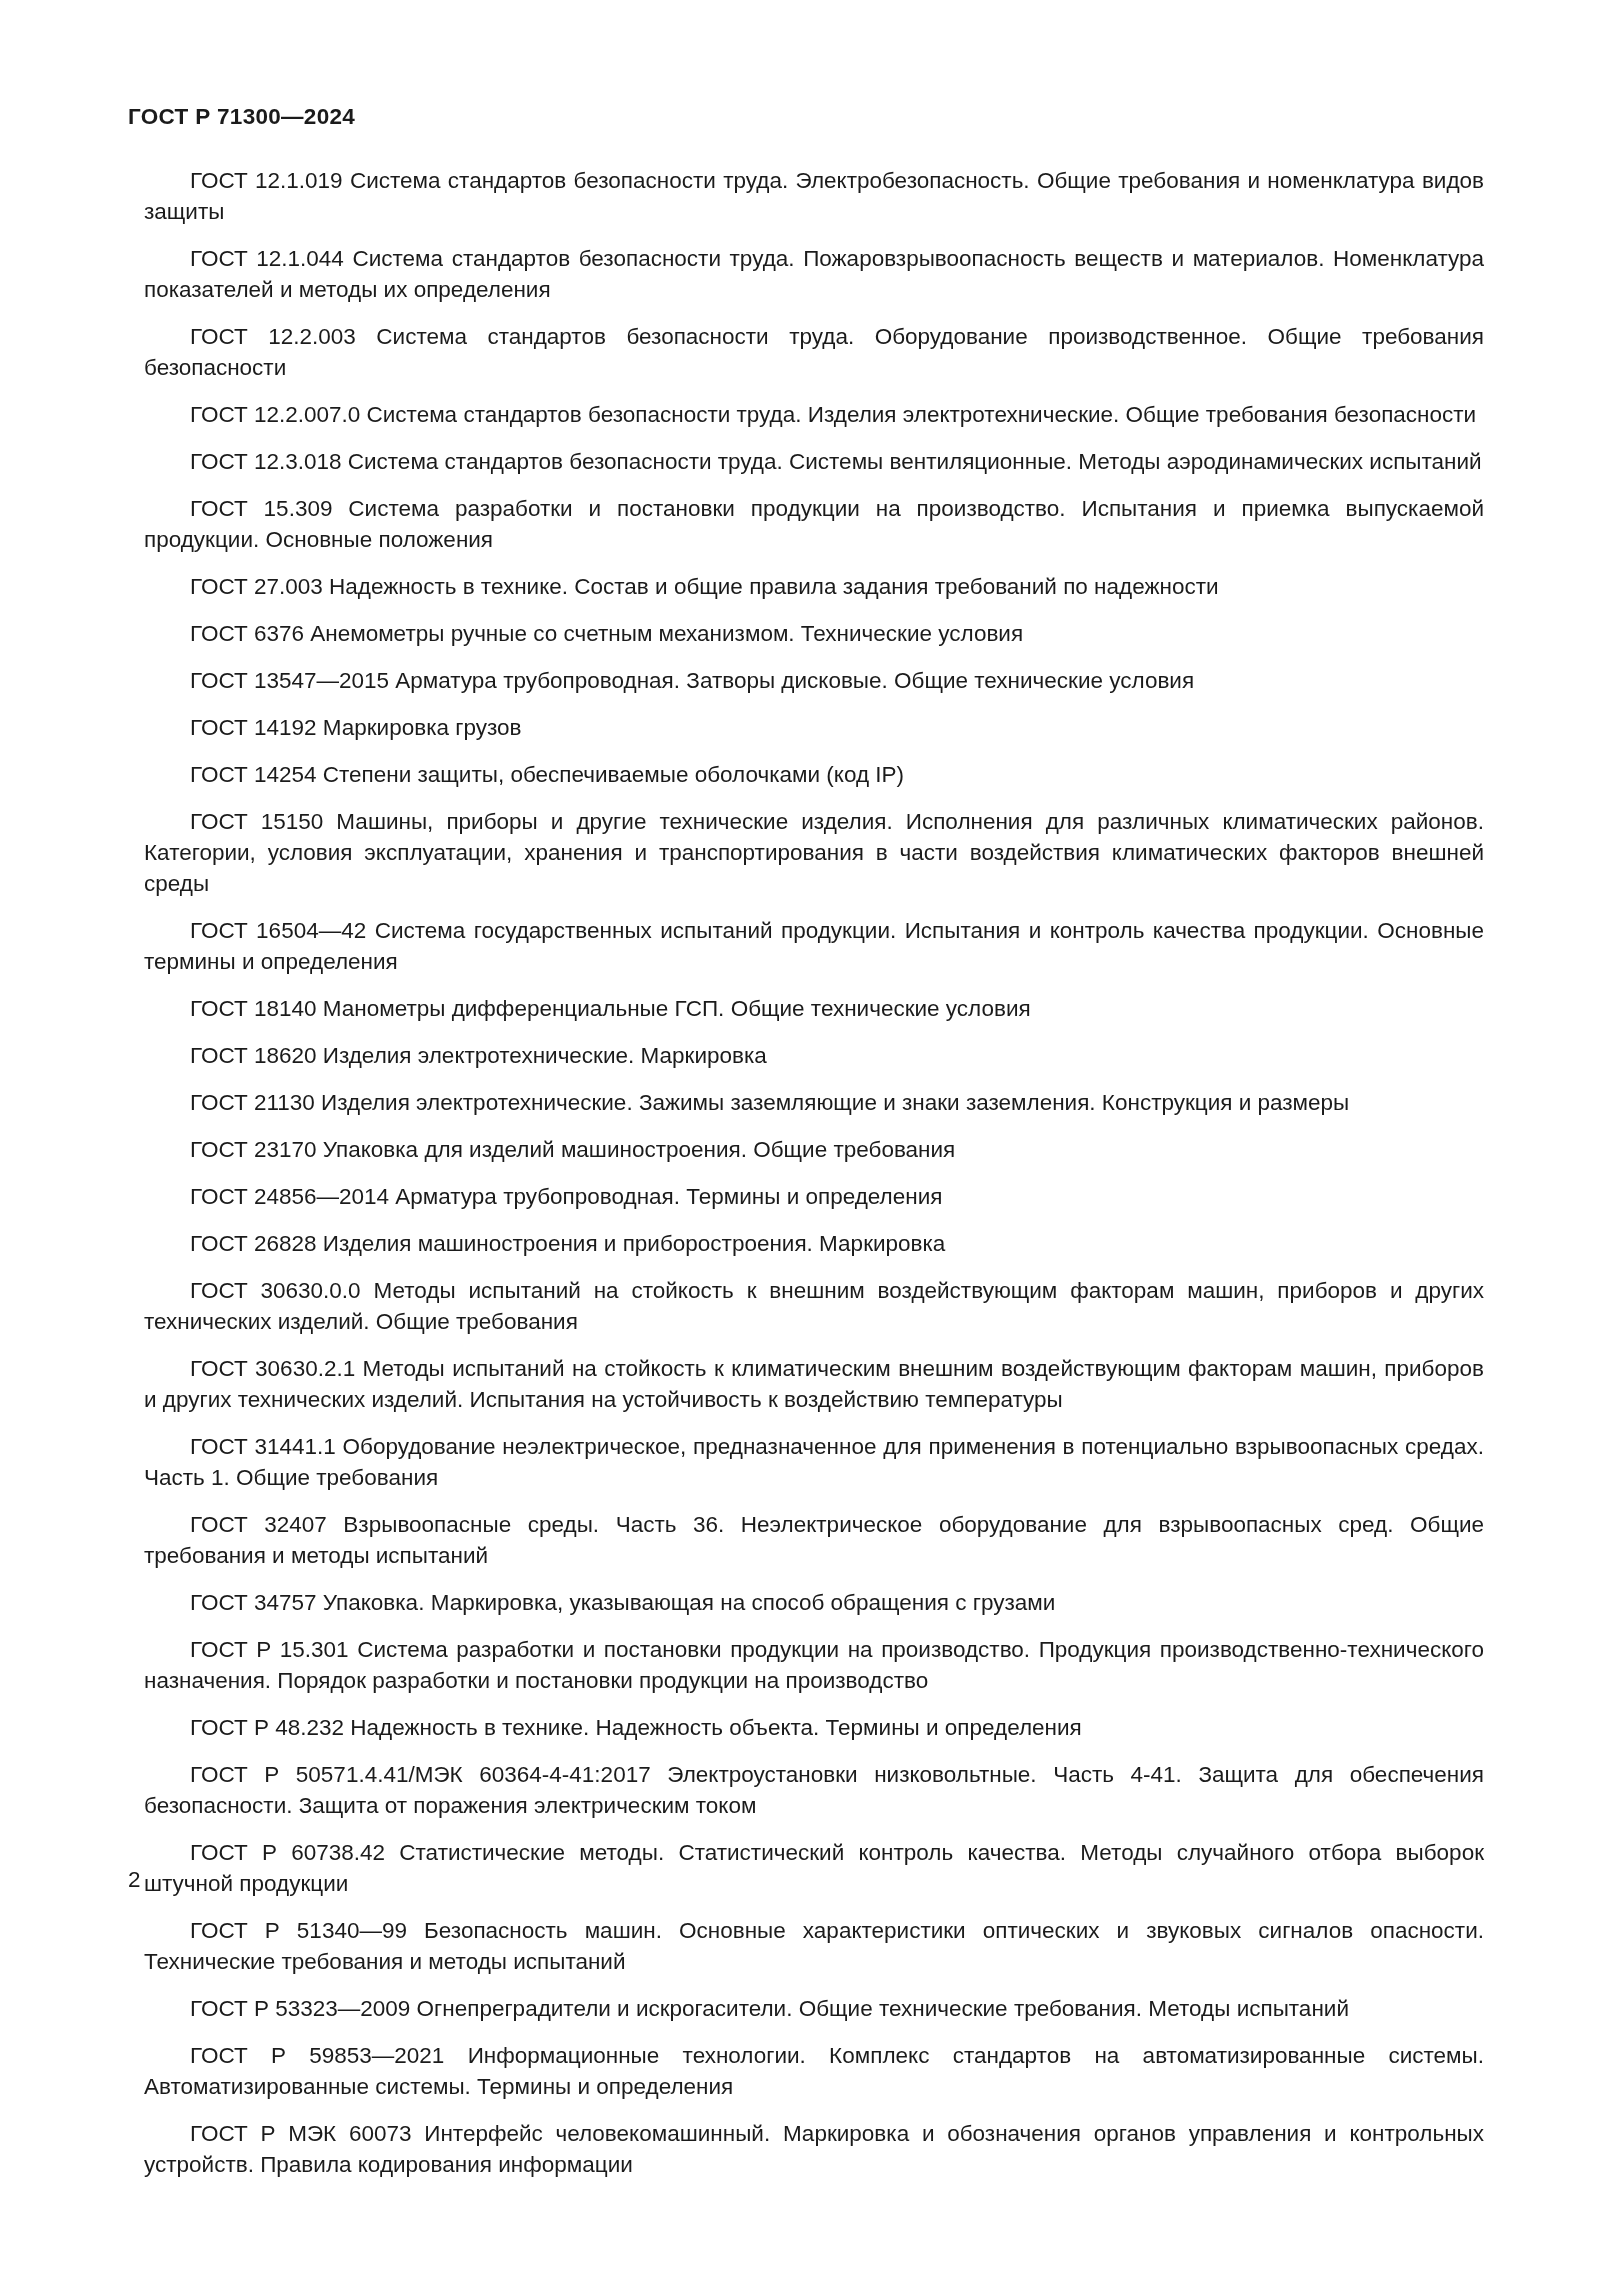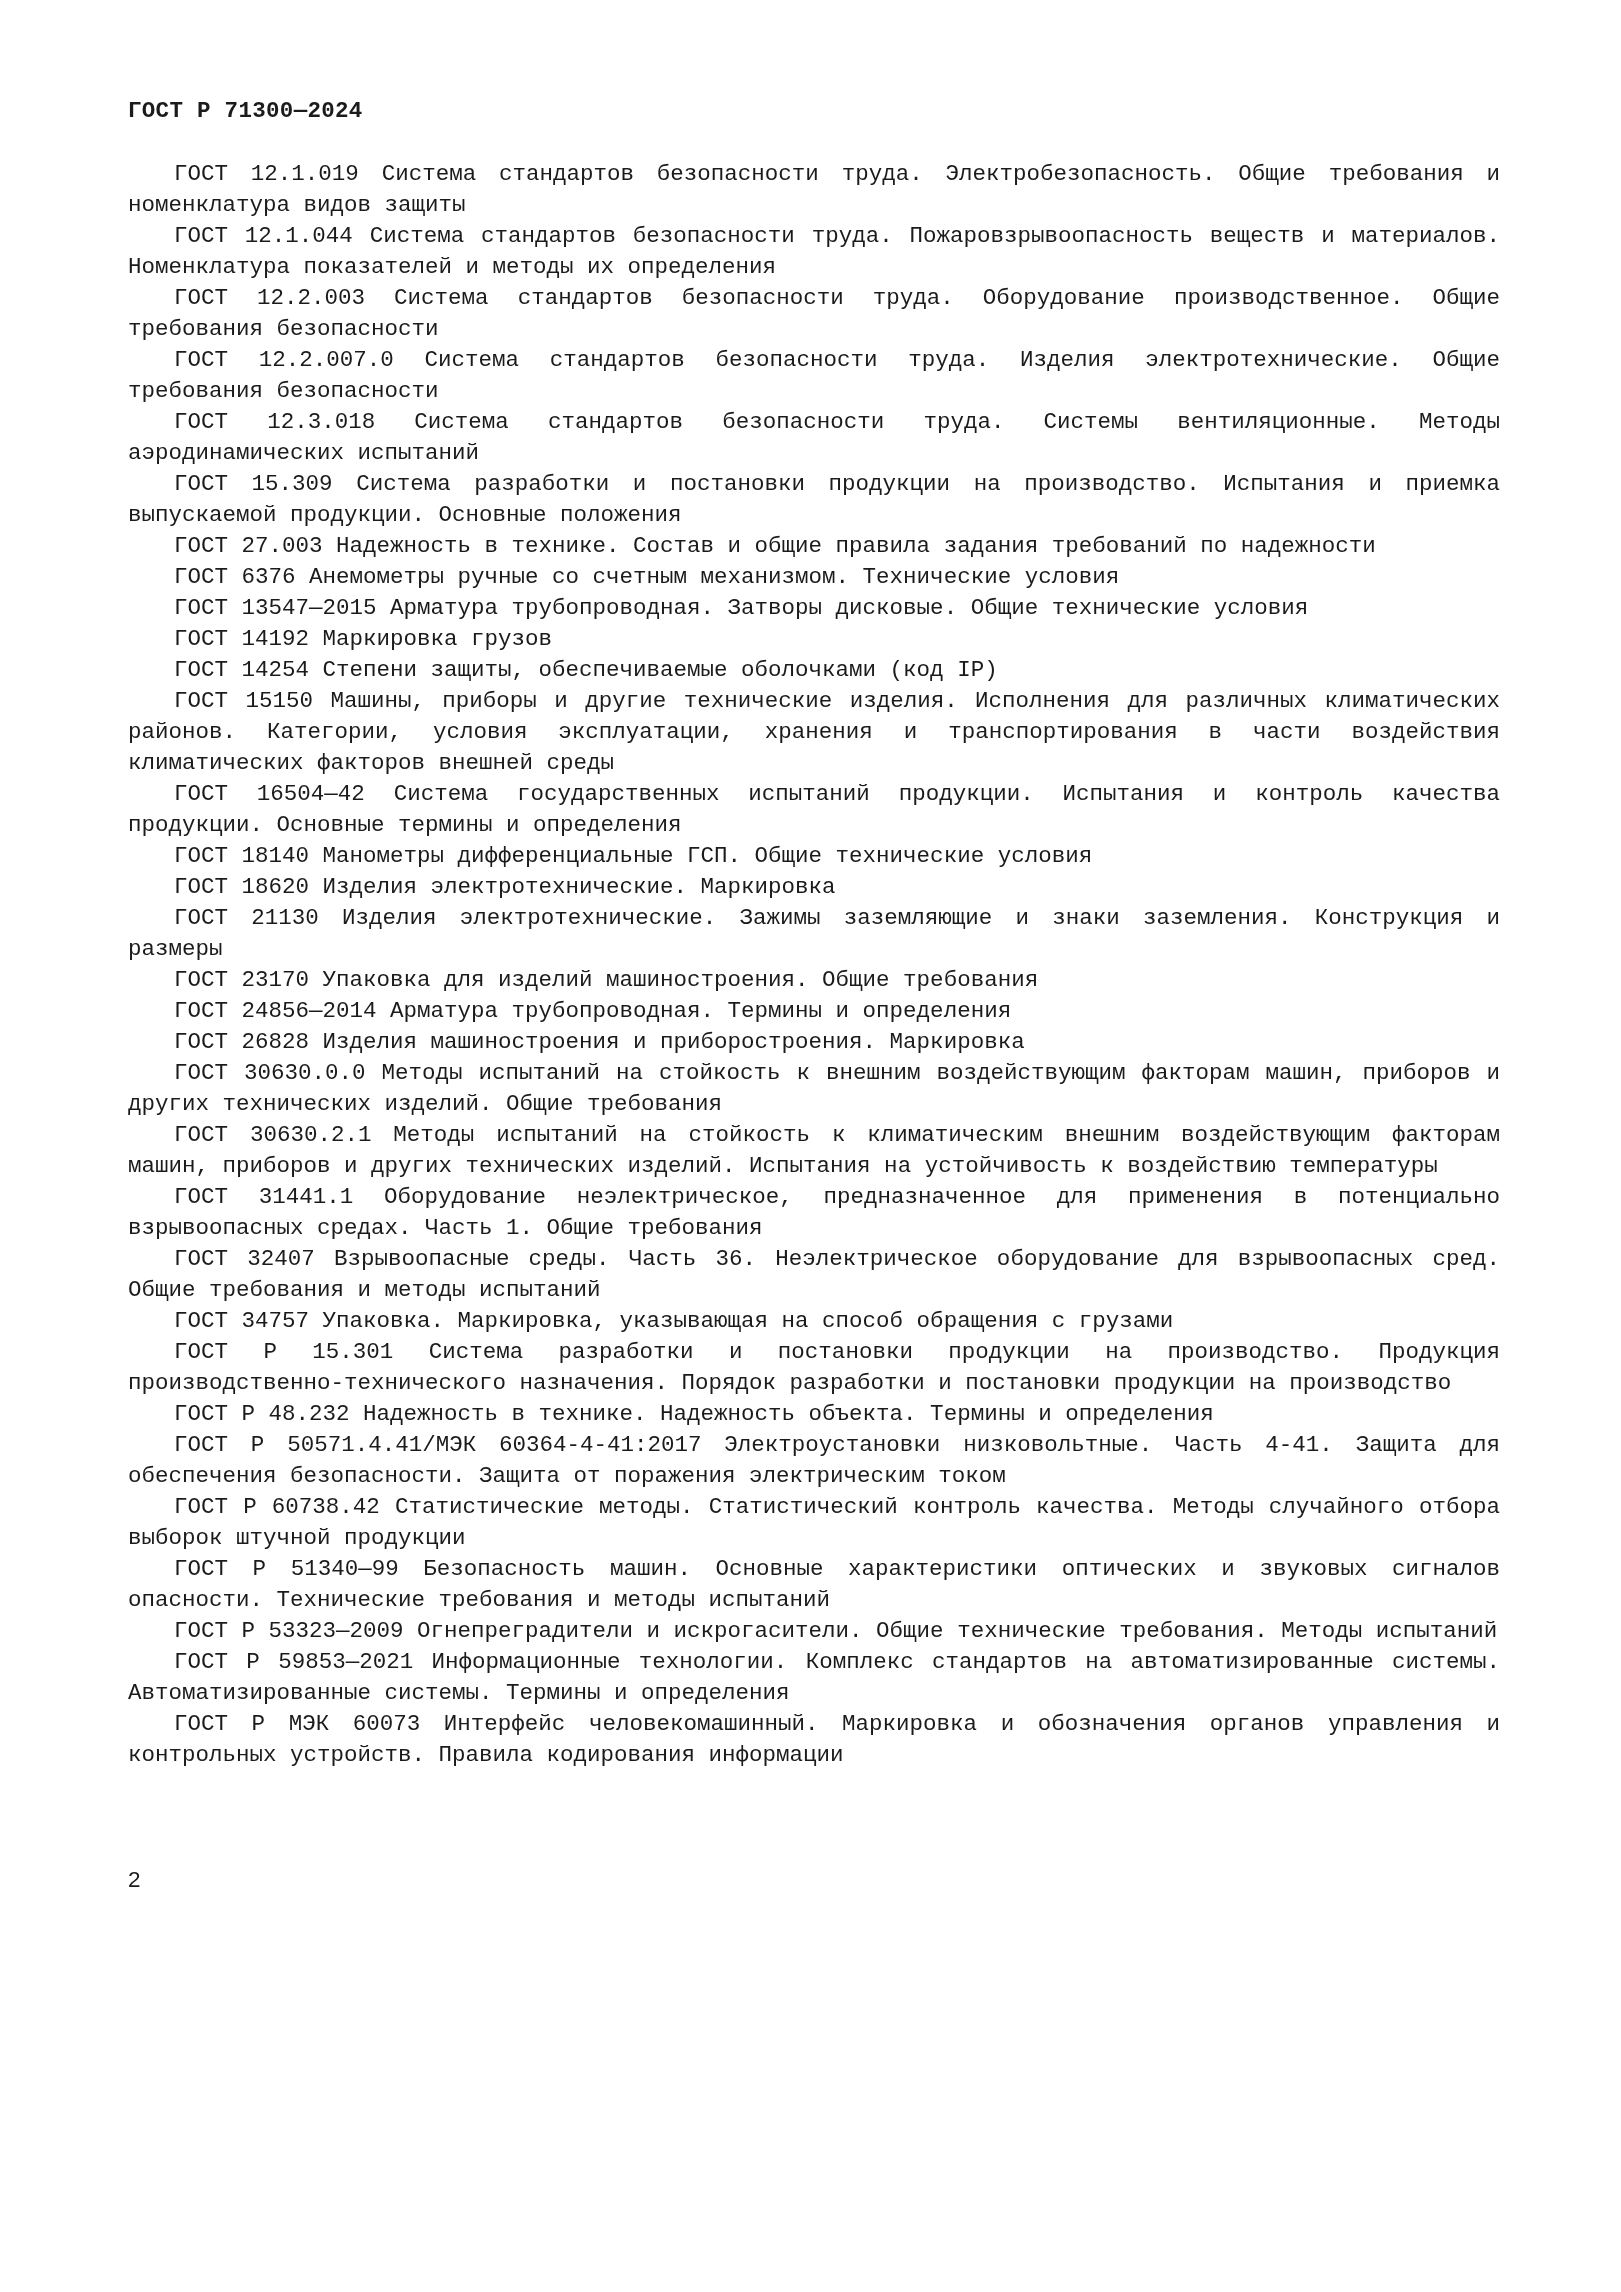--- a/index.html
+++ b/index.html
@@ -9,32 +9,31 @@
     width: 1621px;
     height: 2293px;
     background: #ffffff;
     color: #1b1b1b;
     font-family: "Liberation Sans", sans-serif;
     overflow: hidden;
   }
   .content {
     position: absolute;
     left: 128px;
-    top: 98px;
+    top: 104px;
     width: 1372px;
-    font-family: Liberation Mono, monospace;
   }
   .doc-header {
     font-weight: 700;
     font-size: 22.5px;
     letter-spacing: 0.3px;
     margin: 0 0 35px 0;
   }
   .ref {
-    margin: 0;
+    margin: 16px;
     font-size: 22.5px;
     line-height: 31px;
     text-align: justify;
     text-indent: 46px;
   }
   .page-number {
     position: absolute;
     left: 128px;
     top: 1867px;
     font-size: 22.5px;

